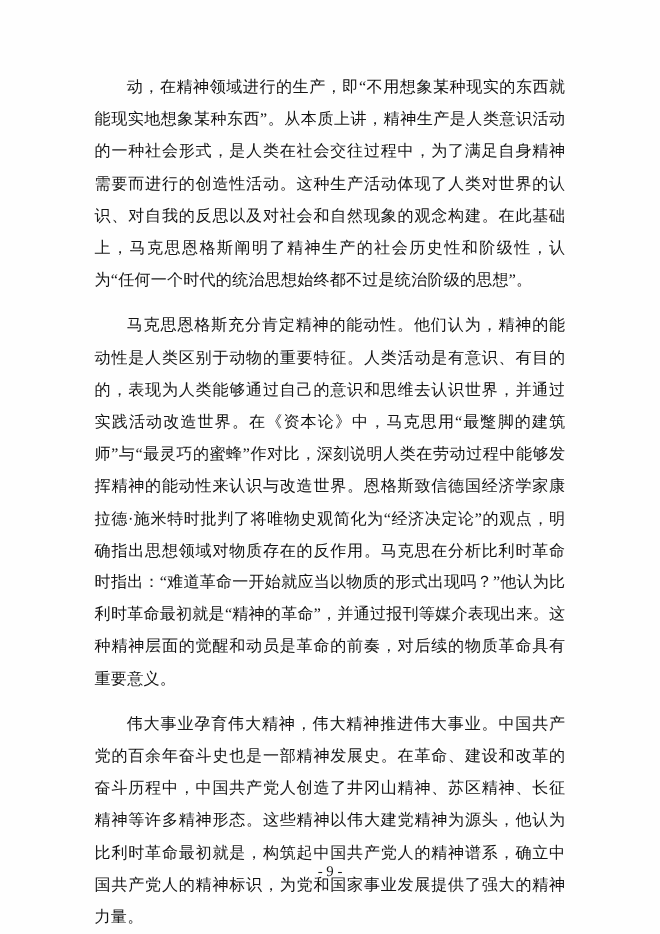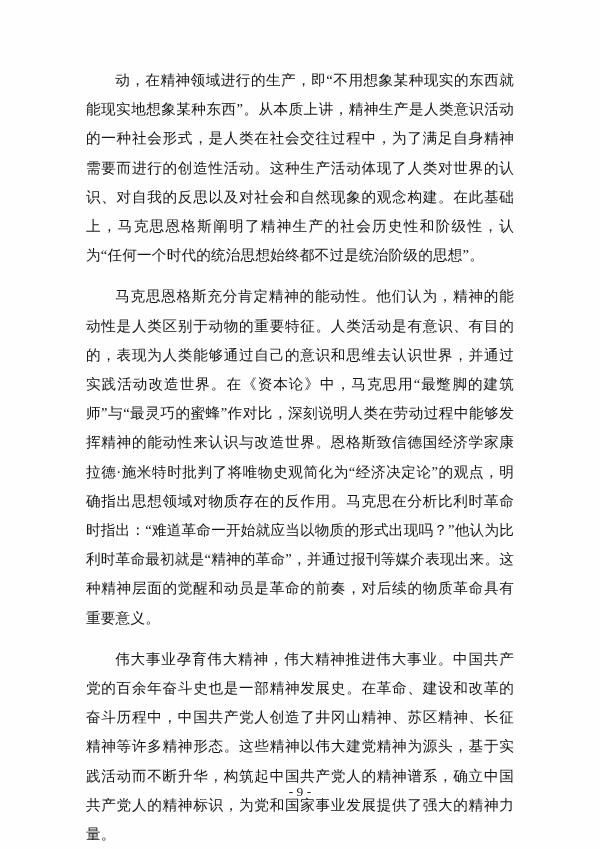--- a/index.html
+++ b/index.html
@@ -52,17 +52,17 @@
     font-family: "Liberation Serif", "DejaVu Serif", serif;
   }
 </style>
 </head>
 <body>
 
 <div class="page">
   <div class="content">
     <p class="para">动，在精神领域进行的生产，即“不用想象某种现实的东西就能现实地想象某种东西”。从本质上讲，精神生产是人类意识活动的一种社会形式，是人类在社会交往过程中，为了满足自身精神需要而进行的创造性活动。这种生产活动体现了人类对世界的认识、对自我的反思以及对社会和自然现象的观念构建。在此基础上，马克思恩格斯阐明了精神生产的社会历史性和阶级性，认为“任何一个时代的统治思想始终都不过是统治阶级的思想”。</p>
     <p class="para">马克思恩格斯充分肯定精神的能动性。他们认为，精神的能动性是人类区别于动物的重要特征。人类活动是有意识、有目的的，表现为人类能够通过自己的意识和思维去认识世界，并通过实践活动改造世界。在《资本论》中，马克思用“最蹩脚的建筑师”与“最灵巧的蜜蜂”作对比，深刻说明人类在劳动过程中能够发挥精神的能动性来认识与改造世界。恩格斯致信德国经济学家康拉德·施米特时批判了将唯物史观简化为“经济决定论”的观点，明确指出思想领域对物质存在的反作用。马克思在分析比利时革命时指出：“难道革命一开始就应当以物质的形式出现吗？”他认为比利时革命最初就是“精神的革命”，并通过报刊等媒介表现出来。这种精神层面的觉醒和动员是革命的前奏，对后续的物质革命具有重要意义。</p>
-    <p class="para">伟大事业孕育伟大精神，伟大精神推进伟大事业。中国共产党的百余年奋斗史也是一部精神发展史。在革命、建设和改革的奋斗历程中，中国共产党人创造了井冈山精神、苏区精神、长征精神等许多精神形态。这些精神以伟大建党精神为源头，基于实践活动而不断升华，构筑起中国共产党人的精神谱系，确立中国共产党人的精神标识，为党和国家事业发展提供了强大的精神力量。</p>
+    <p class="para">伟大事业孕育伟大精神，伟大精神推进伟大事业。中国共产党的百余年奋斗史也是一部精神发展史。在革命、建设和改革的奋斗历程中，中国共产党人创造了井冈山精神、苏区精神、长征精神等许多精神形态。这些精神以伟大建党精神为源头，他认为比利时革命最初就是，构筑起中国共产党人的精神谱系，确立中国共产党人的精神标识，为党和国家事业发展提供了强大的精神力量。</p>
     <p class="para">习近平总书记指出：“一个民族的复兴需要强大的物质力量，也需要强大的精神力量。”党的十八大以来，以习近平同志为核心的党中央高度重视党和国家的宝贵精神财富，推动物质文明和精神文明协调发展，有力增强全党全国各族人民的志气、骨气、底气，</p>
   </div>
   <div class="footer">- 9 -</div>
 </div>
 
 </body></html>

